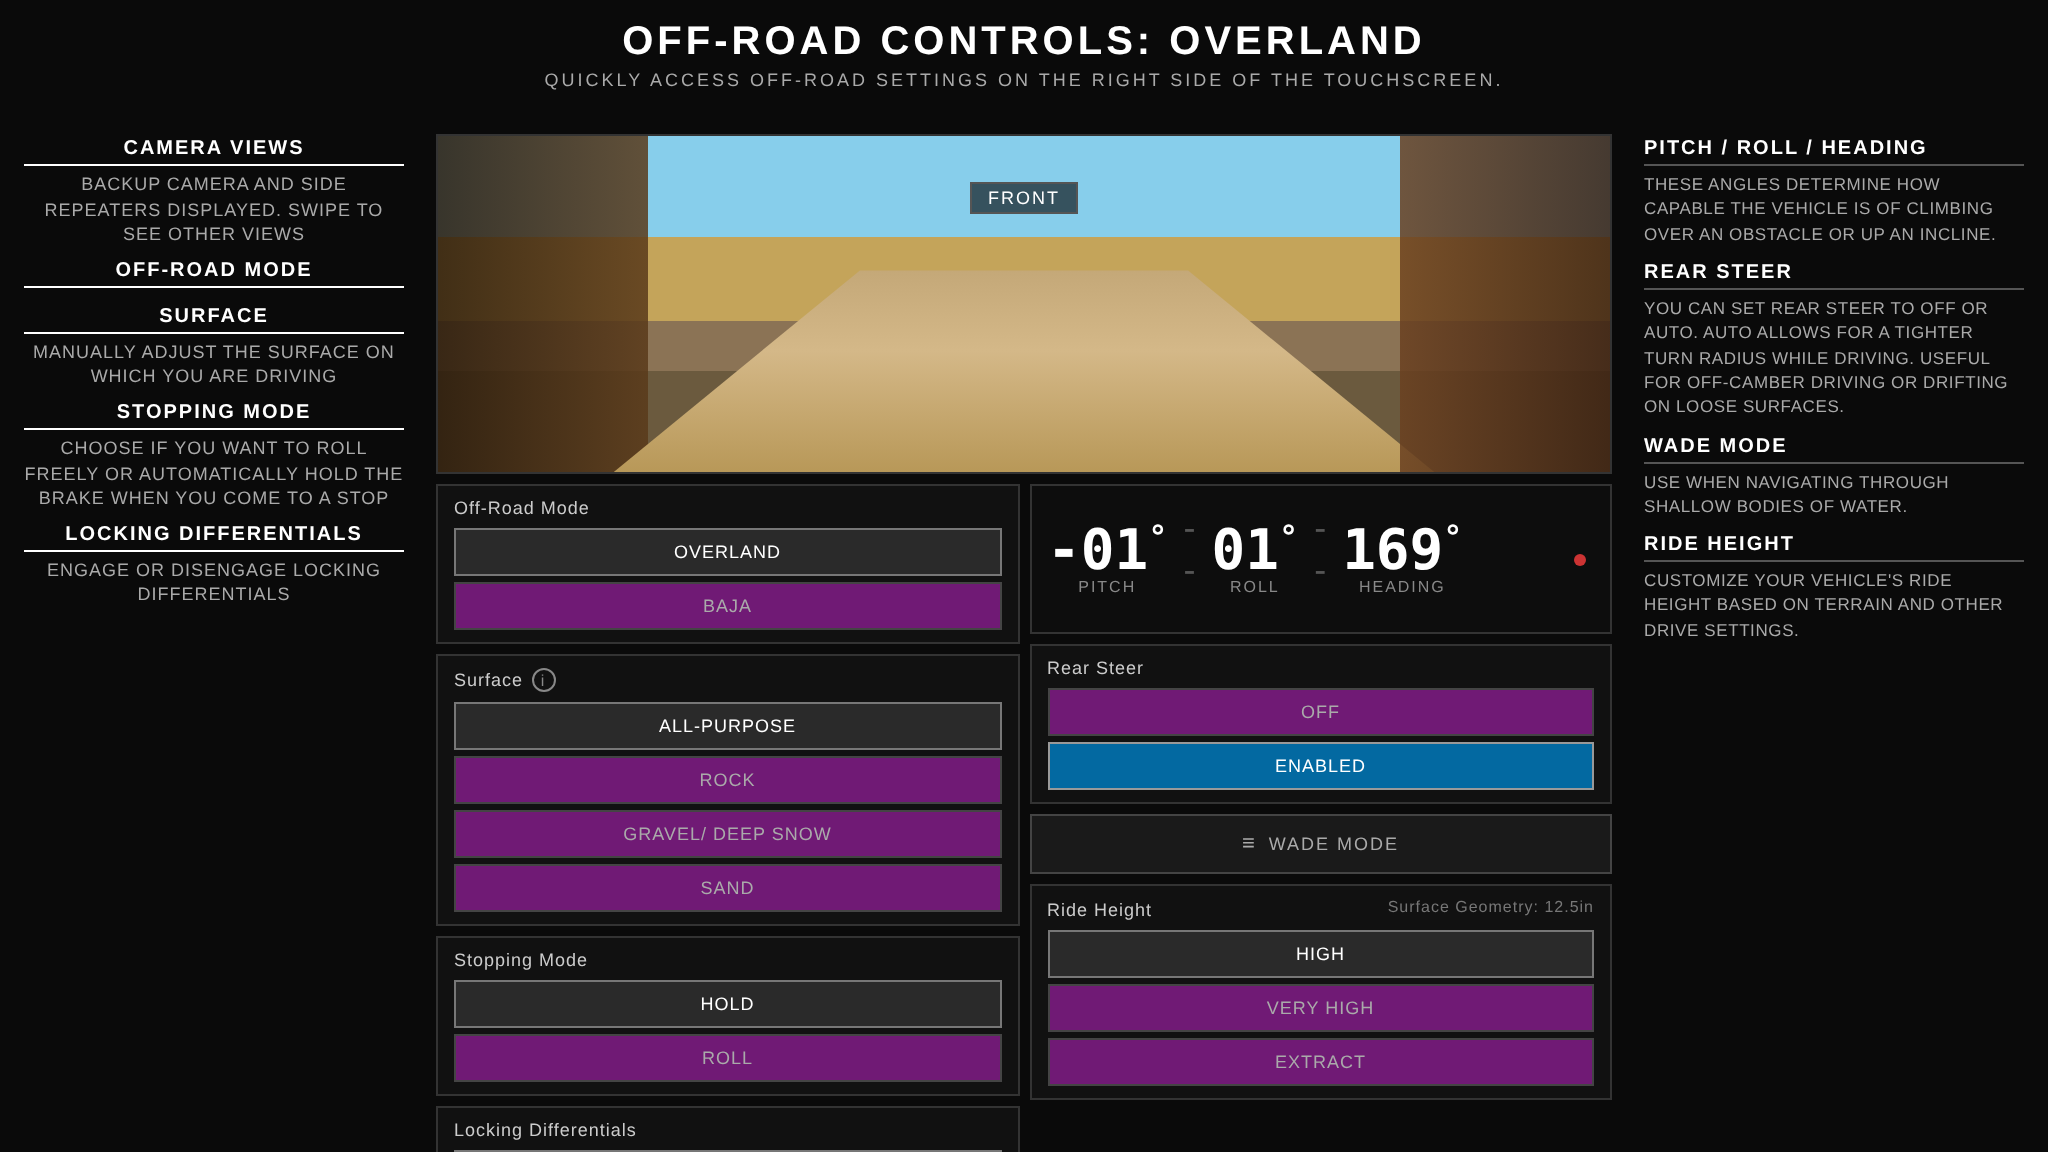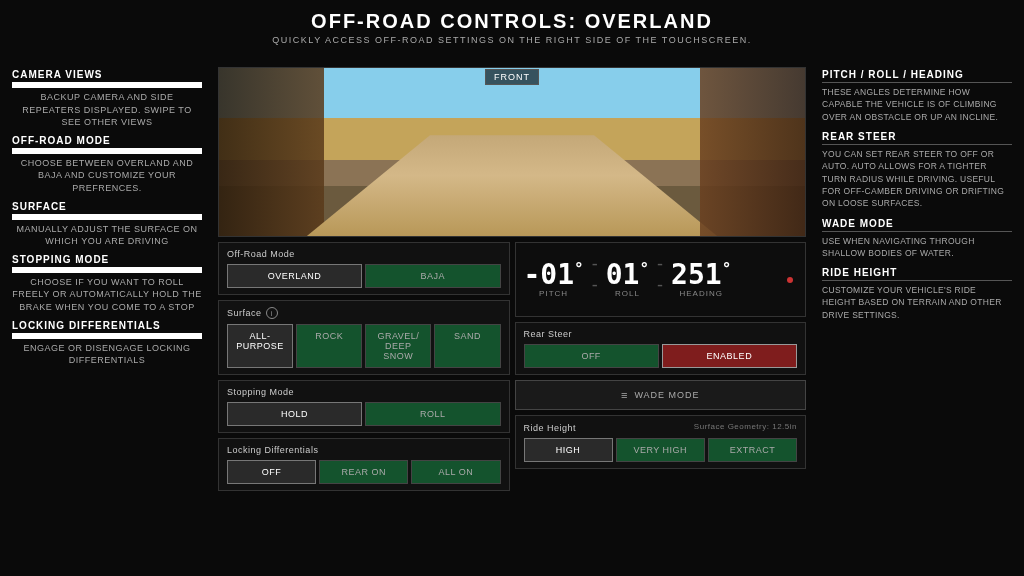--- a/index.html
+++ b/index.html
@@ -54,24 +54,24 @@
     .sidebar-section {
       display: flex;
       flex-direction: column;
     }
     .sidebar-label {
       color: #fff;
       font-weight: bold;
       font-size: 10px;
       letter-spacing: 1px;
       text-transform: uppercase;
-      border-bottom: 6px solid #ffffff;
+      border-bottom: 1px solid #ffffff;
       padding-bottom: 2px;
       margin-bottom: 3px;
-      text-align: left;
+      text-align: center;
     }
     .sidebar-desc {
       font-size: 9px;
       color: #aaa;
       text-align: center;
       line-height: 1.4;
       text-transform: uppercase;
       letter-spacing: 0.5px;
     }
     
@@ -85,21 +85,21 @@
     .camera-view {
       height: 170px;
       background: #111;
       border: 1px solid #333;
       position: relative;
       overflow: hidden;
       display: flex;
     }
     .camera-label {
       position: absolute;
-      top: 1px;
+      top: 23px;
       left: 50%;
       transform: translateX(-50%);
       background: rgba(0,0,0,0.6);
       color: #fff;
       font-size: 9px;
       padding: 2px 8px;
       letter-spacing: 1px;
       border: 1px solid #555;
       z-index: 10;
     }
@@ -175,40 +175,41 @@
       border-radius: 50%;
       display: inline-flex;
       align-items: center;
       justify-content: center;
       font-size: 8px;
       color: #888;
     }
     .btn-group {
       display: flex;
       gap: 3px;
+      flex-direction: column;
     }
     .btn {
       flex: 1;
       padding: 6px 4px;
       font-size: 9px;
       text-align: center;
       border: 1px solid #444;
-      background: #14532d;
+      background: #701a75;
       color: #aaa;
       cursor: pointer;
       letter-spacing: 0.5px;
       text-transform: uppercase;
     }
     .btn.active {
       background: #2a2a2a;
       border-color: #777;
       color: #fff;
     }
     .btn.enabled-btn {
-      background: #7f1d1d;
+      background: #0369a1;
       border-color: #999;
       color: #fff;
     }
     
     .gauge-display {
       background: #0d0d0d;
       border: 1px solid #333;
       padding: 8px;
       display: flex;
       align-items: center;
@@ -328,21 +329,20 @@
 
   <div class="main-content">
 
     <div class="left-sidebar">
       <div class="sidebar-section">
         <div class="sidebar-label">CAMERA VIEWS</div>
         <div class="sidebar-desc">BACKUP CAMERA AND SIDE REPEATERS DISPLAYED. SWIPE TO SEE OTHER VIEWS</div>
       </div>
       <div class="sidebar-section">
         <div class="sidebar-label">OFF-ROAD MODE</div>
-        <div class="sidebar-desc">CHOOSE BETWEEN OVERLAND AND BAJA AND CUSTOMIZE YOUR PREFRENCES.</div>
       </div>
       <div class="sidebar-section">
         <div class="sidebar-label">SURFACE</div>
         <div class="sidebar-desc">MANUALLY ADJUST THE SURFACE ON WHICH YOU ARE DRIVING</div>
       </div>
       <div class="sidebar-section">
         <div class="sidebar-label">STOPPING MODE</div>
         <div class="sidebar-desc">CHOOSE IF YOU WANT TO ROLL FREELY OR AUTOMATICALLY HOLD THE BRAKE WHEN YOU COME TO A STOP</div>
       </div>
       <div class="sidebar-section">
@@ -418,21 +418,21 @@
               <div class="gauge-dash">- -</div>
               <div class="gauge-item">
                 <div class="gauge-value">
                   <span>01</span><span class="degree">°</span>
                 </div>
                 <div class="gauge-sublabel">ROLL</div>
               </div>
               <div class="gauge-dash">- -</div>
               <div class="gauge-item">
                 <div class="gauge-value">
-                  <span>251</span><span class="degree">°</span>
+                  <span>169</span><span class="degree">°</span>
                 </div>
                 <div class="gauge-sublabel">HEADING</div>
               </div>
             </div>
             <div class="gauge-indicator">
               <div class="gauge-dot"></div>
             </div>
           </div>
 
           <div class="control-card">

